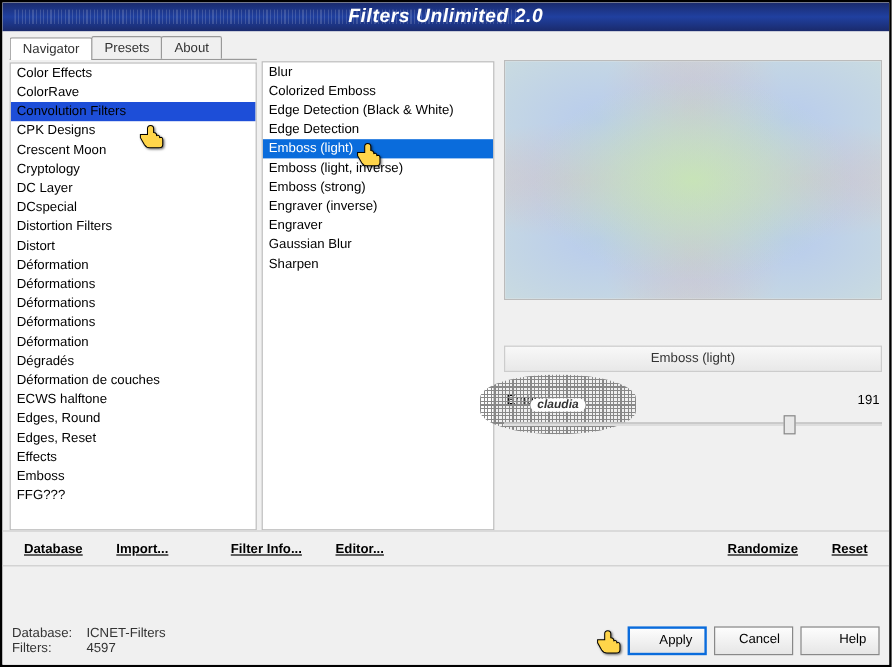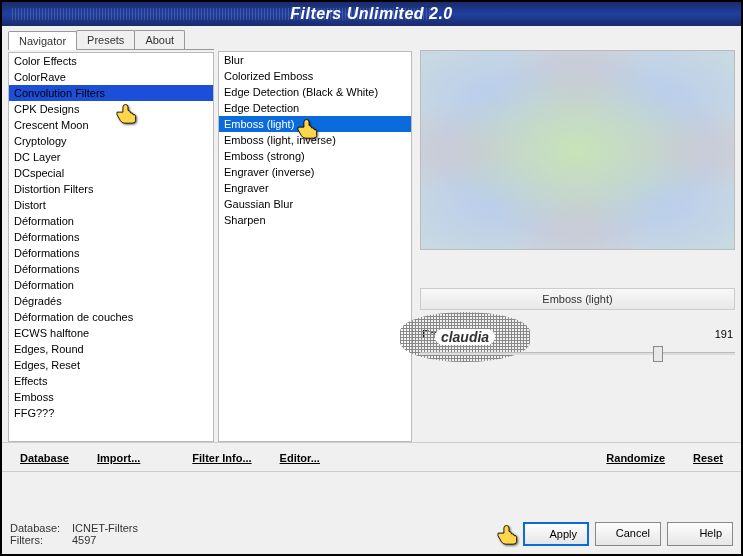--- a/index.html
+++ b/index.html
@@ -29,21 +29,21 @@
   radial-gradient(ellipse at 75% 25%, rgba(180,200,240,.85), transparent 45%),
   radial-gradient(ellipse at 25% 75%, rgba(180,200,240,.85), transparent 45%),
   radial-gradient(ellipse at 75% 75%, rgba(180,200,240,.85), transparent 45%),
   radial-gradient(ellipse at 50% 20%, rgba(240,190,160,.7), transparent 35%),
   radial-gradient(ellipse at 50% 80%, rgba(240,190,160,.7), transparent 35%),
   radial-gradient(ellipse at 20% 50%, rgba(240,190,160,.7), transparent 35%),
   radial-gradient(ellipse at 80% 50%, rgba(240,190,160,.7), transparent 35%),
   linear-gradient(#cfe0dc,#cfe0dc);
 }
 .watermark { position: absolute; left: -20px; top: 282px; width: 130px; height: 50px; background: repeating-linear-gradient(0deg, #888 0 1px, transparent 1px 3px), repeating-linear-gradient(90deg, #888 0 1px, transparent 1px 3px); display: flex; align-items: center; justify-content: center; border-radius: 50%/40%; }
-.watermark span { background: #fff; padding: 0 6px; font-style: italic; font-weight: bold; color: #333; font-size: 14px; border-radius: 8px; }
+.watermark span { background: #fff; padding: 0 6px; font-style: italic; font-weight: bold; color: #333; font-size: 10px; border-radius: 8px; }
 .filter-name-row { margin-top: 38px; background: linear-gradient(#f8f8f8,#e8e8e8); border: 1px solid #ccc; text-align: center; padding: 4px; color: #333; }
 .param-row { margin-top: 18px; display: flex; justify-content: space-between; padding: 0 2px; color: #000; }
 .slider-track { margin-top: 4px; height: 18px; position: relative; }
 .slider-track::before { content: ""; position: absolute; left: 0; right: 0; top: 8px; height: 2px; background: #ddd; border-top: 1px solid #bbb; }
 .slider-thumb { position: absolute; top: 2px; width: 10px; height: 16px; background: #e8e8e8; border: 1px solid #888; left: 74%; }
 .btn-row { display: flex; gap: 8px; padding: 6px 8px 4px; border-top: 1px solid #ccc; }
 .link-btn { padding: 3px 10px; cursor: pointer; color: #000; text-decoration: underline; font-weight: bold; }
 .btn-row .spacer { flex: 1; }
 .footer { border-top: 1px solid #ccc; padding: 4px 8px 8px; display: flex; justify-content: space-between; align-items: flex-end; }
 .status { color: #333; margin-top: 46px; }

